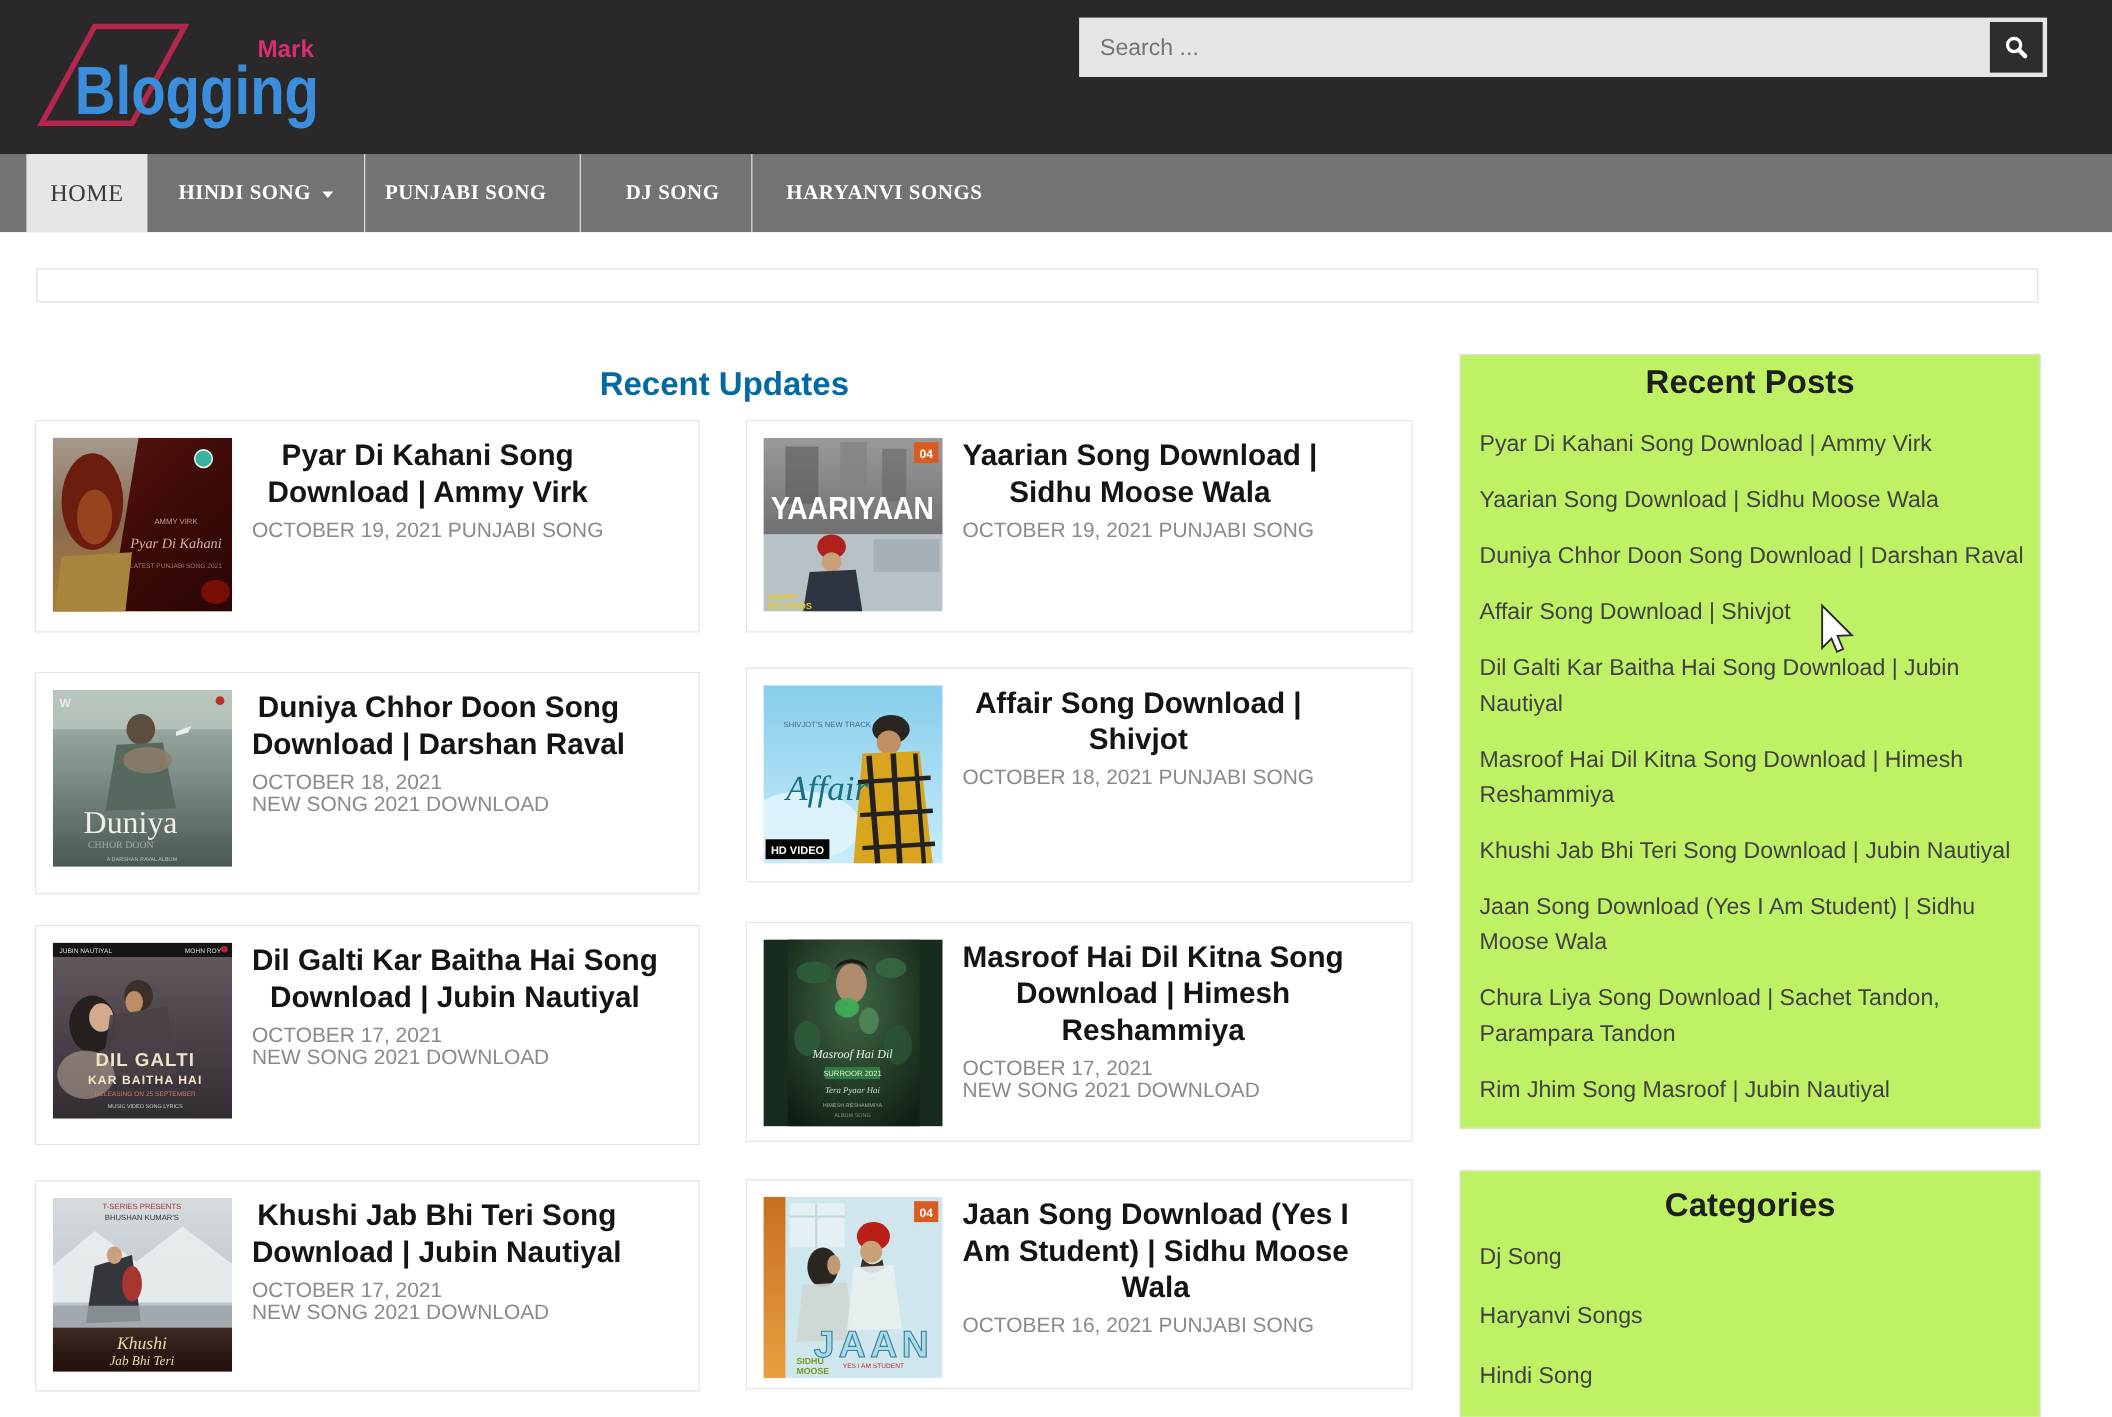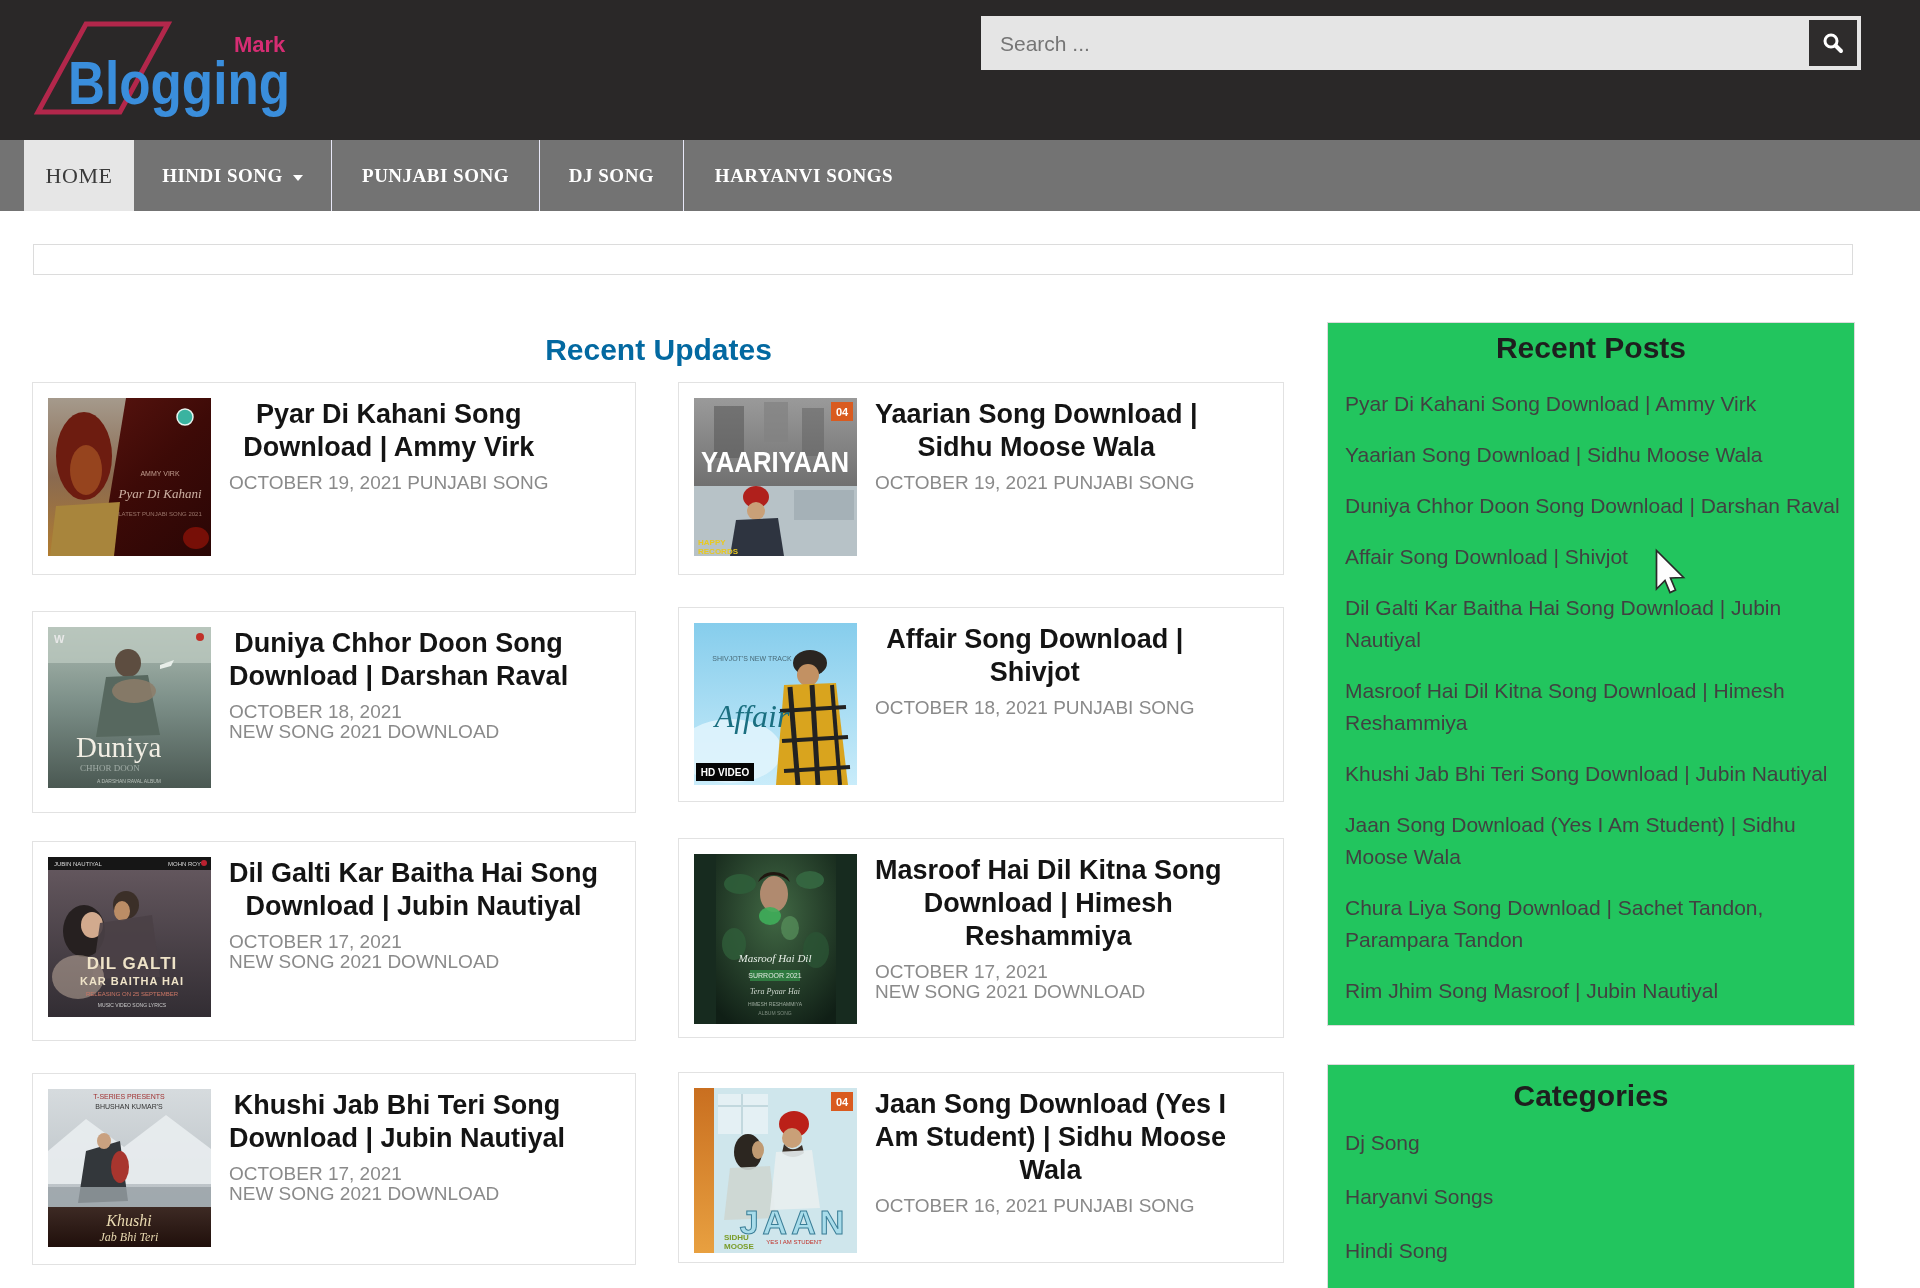--- a/index.html
+++ b/index.html
@@ -34,21 +34,21 @@
   font-size:30px; color:#0369a1; }
 
 
 .card { position:absolute; background:#fff; border:1px solid #e2e2e2; padding:15px; display:flex; }
 .card svg.th { flex:none; display:block; }
 .card .tx { margin-left:18px; }
 .card h3 { font-size:27px; line-height:33px; color:#141414; font-weight:bold;text-align:center; }
 .card .meta { margin-top:9px; font-size:19px; line-height:20px; color:#8a8a8a; }
 
 
-.sbox { position:absolute; left:1327px; width:528px; background:#22c55e; border:1px solid #dcdcdc; overflow:hidden; }
+.sbox { position:absolute; left:1327px; width:528px; background:#bef264; border:1px solid #dcdcdc; overflow:hidden; }
 .sbox h2 { text-align:center; font-size:30px; color:#1e1e1e; }
 .sbox ul { list-style:none; }
 .sbox li { font-size:21px; line-height:32px; color:#414141; margin-bottom:19px; white-space:nowrap; }
 #rp { top:322px; height:704px; }
 #rp h2 { margin:7px 0 0; line-height:35px; }
 #rp ul { margin:23px 17px 0; }
 #cats { top:1064px; height:300px; }
 #cats h2 { margin:13px 0 0; line-height:35px; }
 #cats ul { margin:14px 17px 0; }
 #cats li { margin-bottom:22px; }
@@ -70,21 +70,21 @@
           <circle cx="9" cy="9" r="6" fill="none" stroke="#fff" stroke-width="3"></circle>
           <line x1="13.5" y1="13.5" x2="19" y2="19" stroke="#fff" stroke-width="4" stroke-linecap="round"></line>
         </svg>
       </div>
     </div>
   </div>
 
   <div id="nav">
     <div id="home">HOME</div>
     <div class="it sep" style="left:134px;width:198px;">HINDI SONG<span class="caret"></span></div>
-    <div class="it sep" style="left:332px;width:208px;">PUNJABI SONG</div>
+    <div class="it sep" style="left:320px;width:208px;">PUNJABI SONG</div>
     <div class="it sep" style="left:540px;width:144px;">DJ SONG</div>
     <div class="it" style="left:684px;width:240px;">HARYANVI SONGS</div>
   </div>
 
   <div id="crumb"></div>
   <h2 class="ru">Recent Updates</h2>
 
   <div class="card" style="left:32px;top:382px;width:604px;height:193px;">
     <svg class="th" width="163" height="158" viewBox="0 0 163 158">
       <defs>

